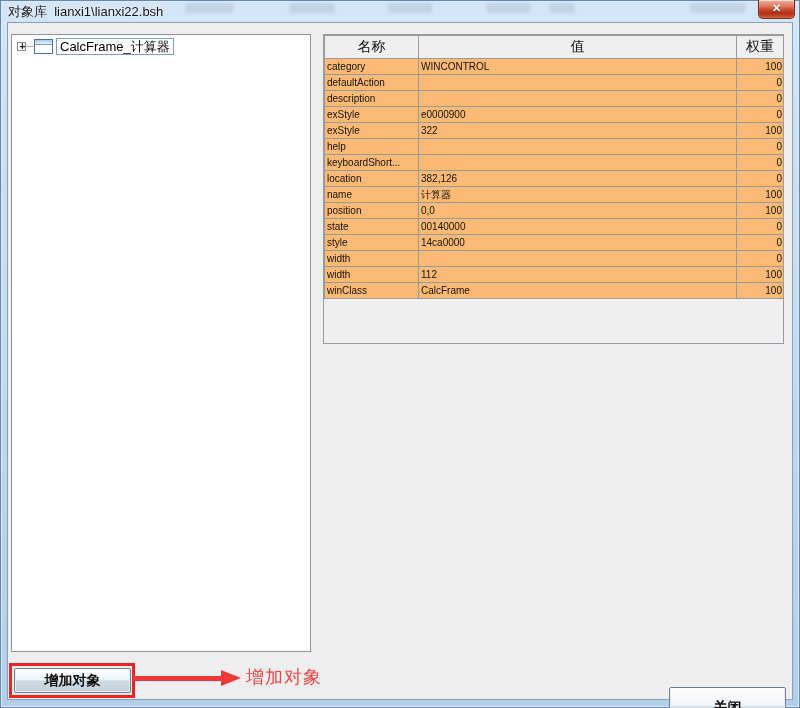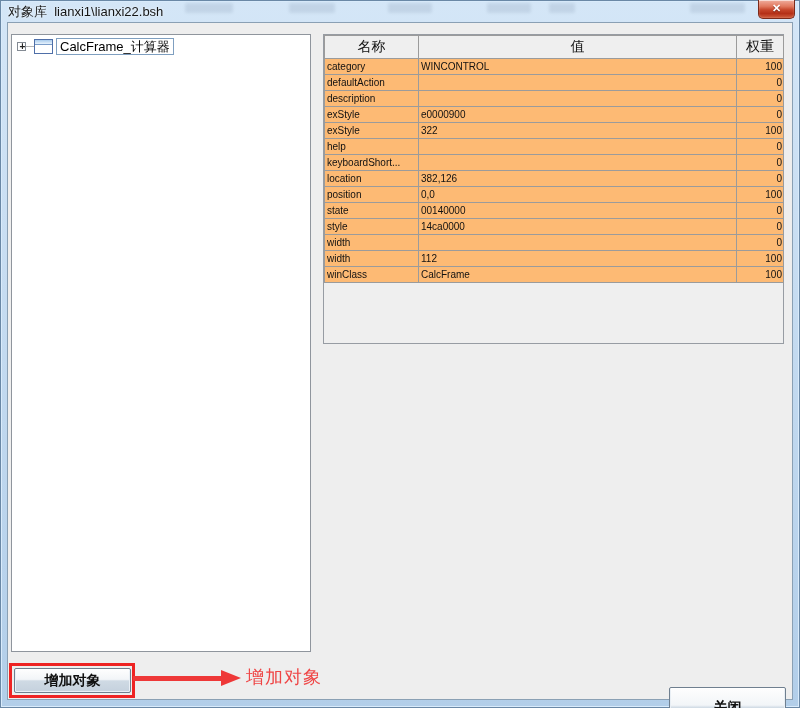--- a/index.html
+++ b/index.html
@@ -184,20 +184,25 @@
     <td class="col-name">keyboardShort...</td>
     <td class="col-value"></td>
     <td class="col-weight">0</td>
   </tr>
             <tr>
     <td class="col-name">location</td>
     <td class="col-value">382,126</td>
     <td class="col-weight">0</td>
   </tr>
             <tr>
+    <td class="col-name">name</td>
+    <td class="col-value">计算器</td>
+    <td class="col-weight">100</td>
+  </tr>
+            <tr>
     <td class="col-name">position</td>
     <td class="col-value">0,0</td>
     <td class="col-weight">100</td>
   </tr>
             <tr>
     <td class="col-name">state</td>
     <td class="col-value">00140000</td>
     <td class="col-weight">0</td>
   </tr>
             <tr>

